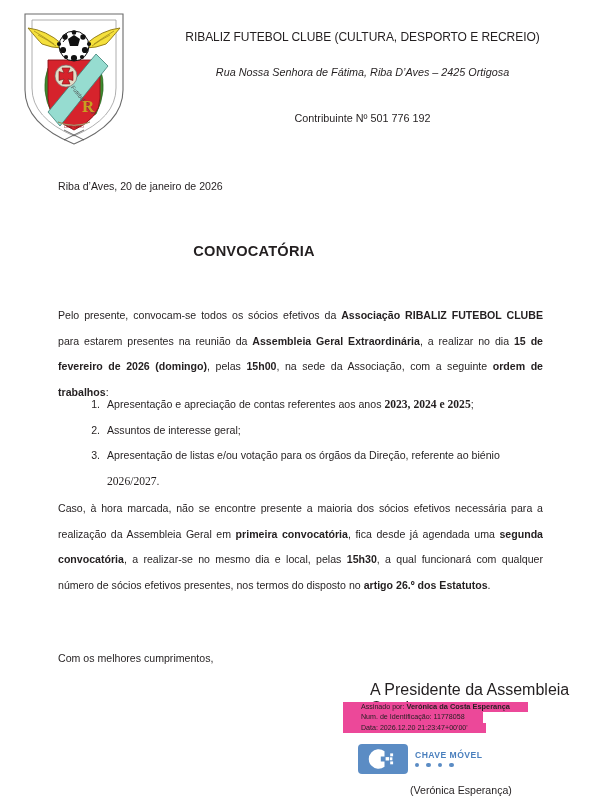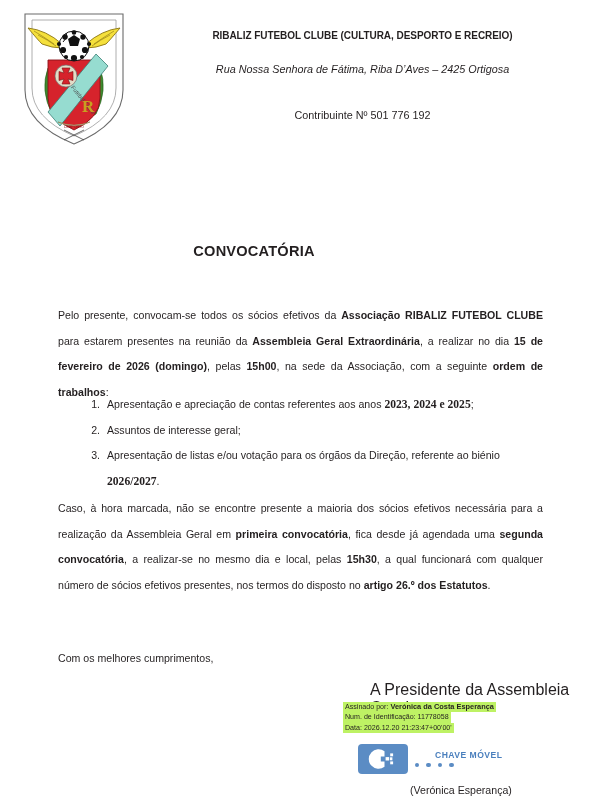--- a/index.html
+++ b/index.html
@@ -27,22 +27,22 @@
     height: 142px;
   }
   .header-text {
     position: absolute;
     left: 140px;
     top: 30px;
     width: 445px;
     text-align: center;
   }
   .club-name {
-    font-size: 10px;
-    font-weight: bold;
+    font-size: 12px;
+    font-weight: normal;
     letter-spacing: -0.05px;
     color: #231f20;
     white-space: nowrap;
   }
   .club-addr {
     margin-top: 22px;
     font-size: 10.8px;
     color: #231f20;
     white-space: nowrap;
     font-style: italic;
@@ -137,24 +137,24 @@
     left: 343px;
     top: 702px;
     width: 176px;
   }
   .sigline {
     display: block;
     font-family: "Liberation Sans", sans-serif;
     font-size: 7.1px;
     line-height: 10.3px;
     color: #231f20;
-    background: #bef264;
+    background: #ec4899;
     width: fit-content;
     white-space: nowrap;
-    padding: 0 2px;
+    padding: 0 18px;
   }
   .sigline.l1 { font-size: 7.1px; }
   .sigline.l1 b { font-weight: bold; font-size: 7.4px; }
 
   .cmd-logo {
     position: absolute;
     left: 358px;
     top: 744px;
     display: flex;
     align-items: center;
@@ -170,21 +170,20 @@
   .cmd-badge svg { position: absolute; left: 0; top: 0; }
   .cmd-words {
     margin-left: 7px;
     line-height: 1;
   }
   .cmd-title {
     font-size: 8.6px;
     font-weight: bold;
     color: #4a7fbd;
     letter-spacing: 0.45px;
-    margin-left: 20px;
   }
   .cmd-dots {
     margin-top: 4px;
     display: flex;
     gap: 7px;
   }
   .cmd-dots i {
     display: block;
     width: 4.4px;
     height: 4.4px;
@@ -264,29 +263,30 @@
       </svg>
     </div>
 
     <div class="header-text">
       <div class="club-name">RIBALIZ FUTEBOL CLUBE (CULTURA, DESPORTO E RECREIO)</div>
       <div class="club-addr">Rua Nossa Senhora de Fátima, Riba D’Aves – 2425 Ortigosa</div>
       <div class="club-nif">Contribuinte Nº 501 776 192</div>
     </div>
   </div>
 
+  <div class="place-date">Riba d’Aves, 20 de janeiro de 2026</div>
 
   <div class="doc-title">CONVOCATÓRIA</div>
 
   <div class="para p1"><span>Pelo presente, convocam-se todos os sócios efetivos da </span><span style="font-weight: bold;">Associação RIBALIZ FUTEBOL CLUBE</span><span> para estarem presentes na reunião da </span><span style="font-weight: bold;">Assembleia Geral Extraordinária</span><span>, a realizar no dia </span><span style="font-weight: bold;">15 de fevereiro de 2026 (domingo)</span><span>, pelas </span><span style="font-weight: bold;">15h00</span><span>, na sede da Associação, com a seguinte </span><span style="font-weight: bold;">ordem de trabalhos</span><span>:</span></div>
 
   <div class="numlist">
       <div class="li"><span class="num">1.</span><span><span>Apresentação e apreciação de contas referentes aos anos </span><span class="bnum" style="font-weight: bold;">2023, 2024 e 2025</span><span>;</span></span></div>
       <div class="li"><span class="num">2.</span><span><span>Assuntos de interesse geral;</span></span></div>
-      <div class="li"><span class="num">3.</span><span><span>Apresentação de listas e/ou votação para os órgãos da Direção, referente ao biénio </span><span class="bnum" style="font-weight: bold;">2026/2027</span><span>.</span></span></div>
+      <div class="li"><span class="num">3.</span><span><span>Apresentação de listas e/ou votação para os órgãos da Direção, referente ao biénio </span><span class="bnum" style="font-weight: normal;">2026/2027</span><span>.</span></span></div>
     </div>
 
   <div class="para p2"><span>Caso, à hora marcada, não se encontre presente a maioria dos sócios efetivos necessária para a realização da Assembleia Geral em </span><span style="font-weight: bold;">primeira convocatória</span><span>, fica desde já agendada uma </span><span style="font-weight: bold;">segunda convocatória</span><span>, a realizar-se no mesmo dia e local, pelas </span><span style="font-weight: bold;">15h30</span><span>, a qual funcionará com qualquer número de sócios efetivos presentes, nos termos do disposto no </span><span style="font-weight: bold;">artigo 26.º dos Estatutos</span><span>.</span></div>
 
   <div class="closing">Com os melhores cumprimentos,</div>
 
   <div class="president">A Presidente da Assembleia Geral</div>
 
   <div class="sigblock">
     <span class="sigline l1"><span>Assinado por:</span> <b>Verónica da Costa Esperança</b></span>

